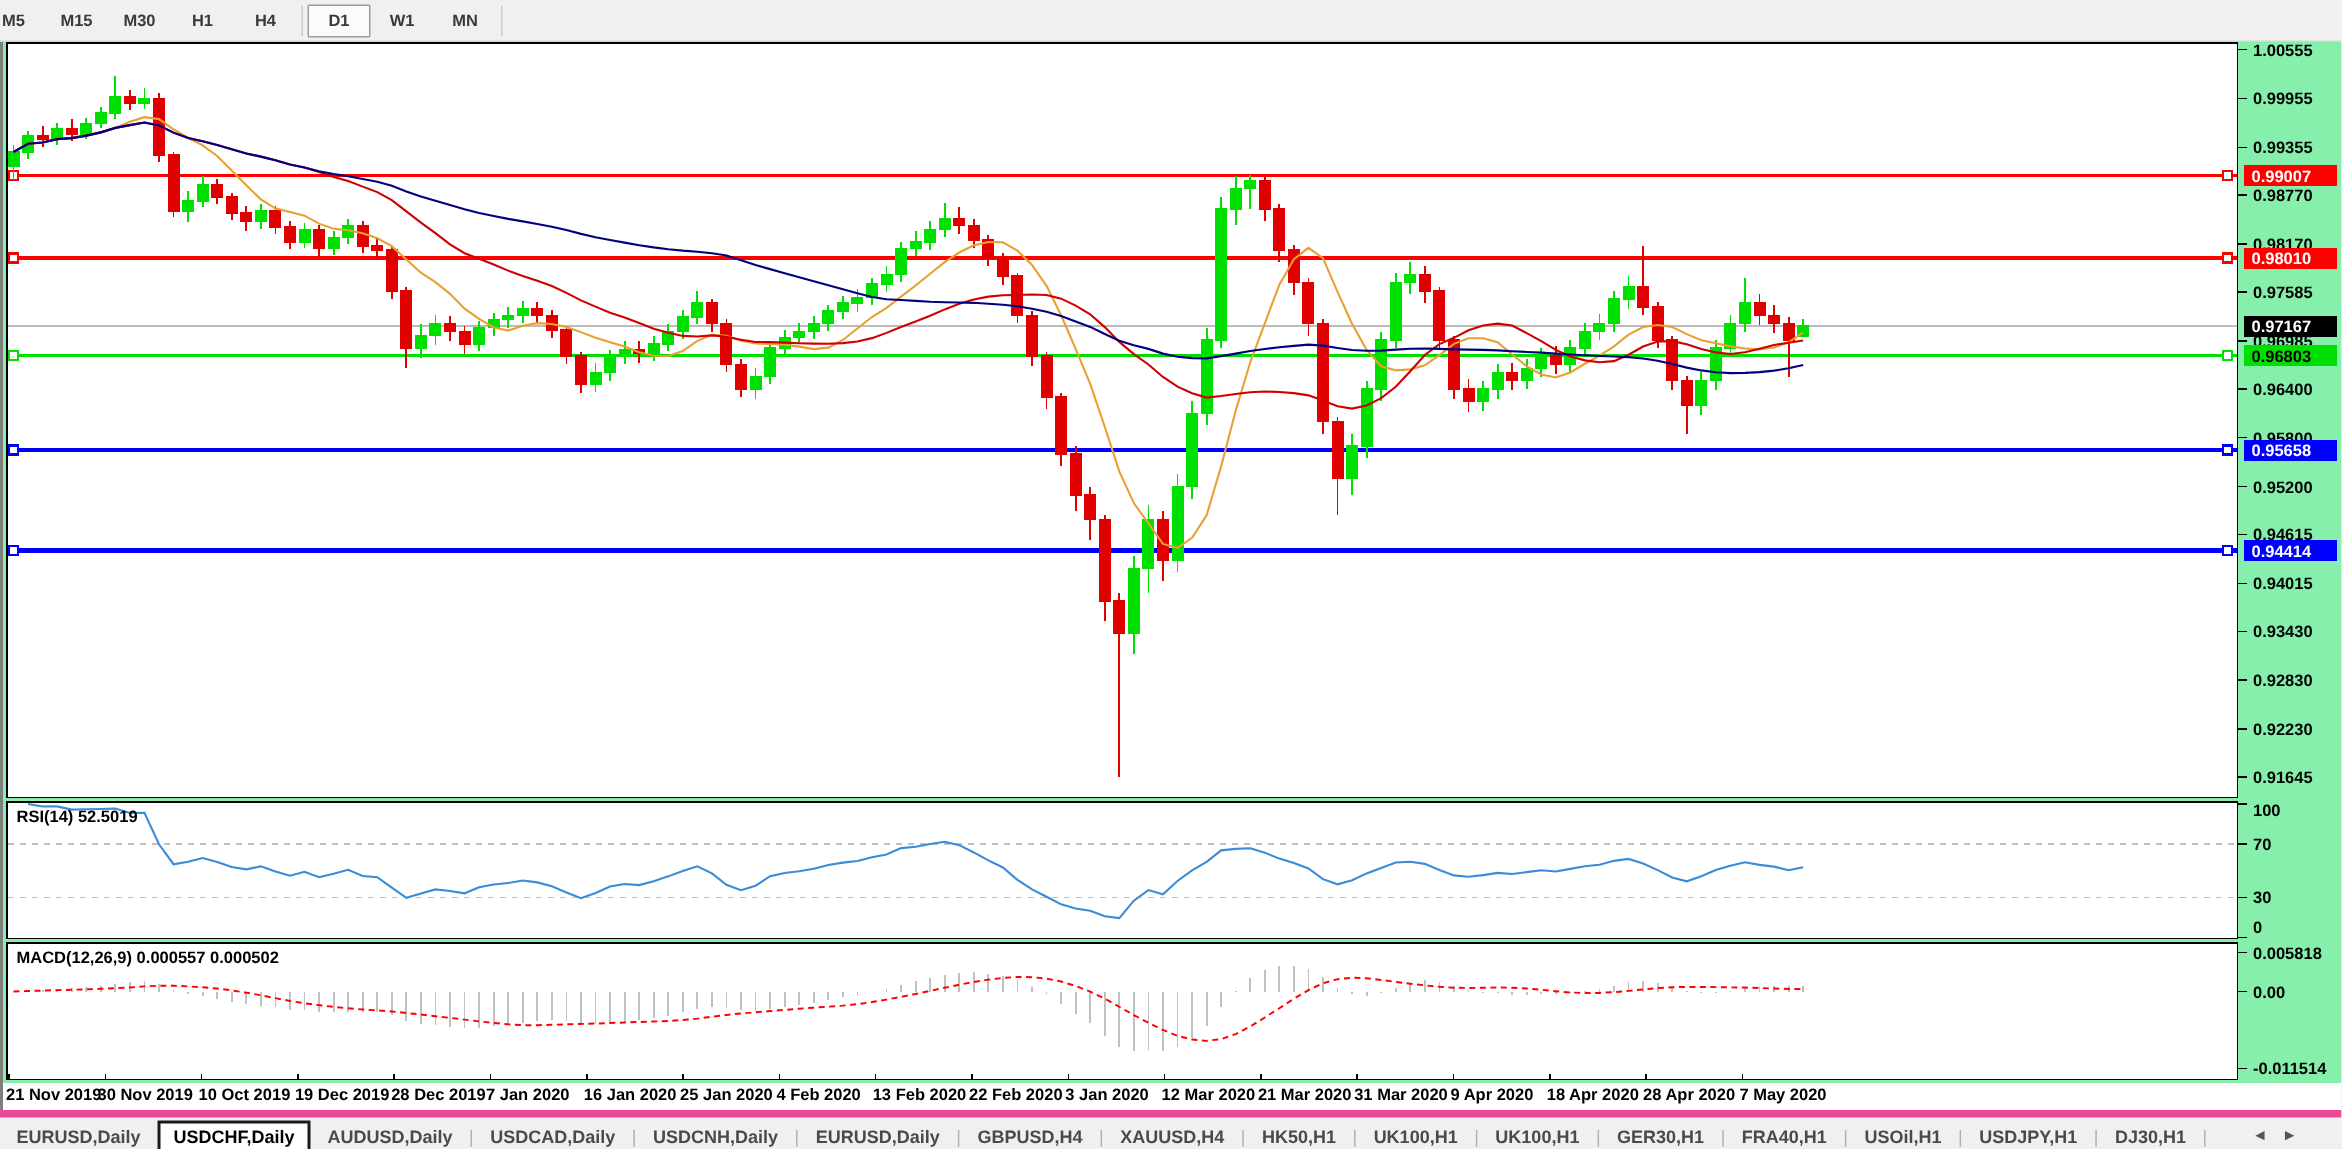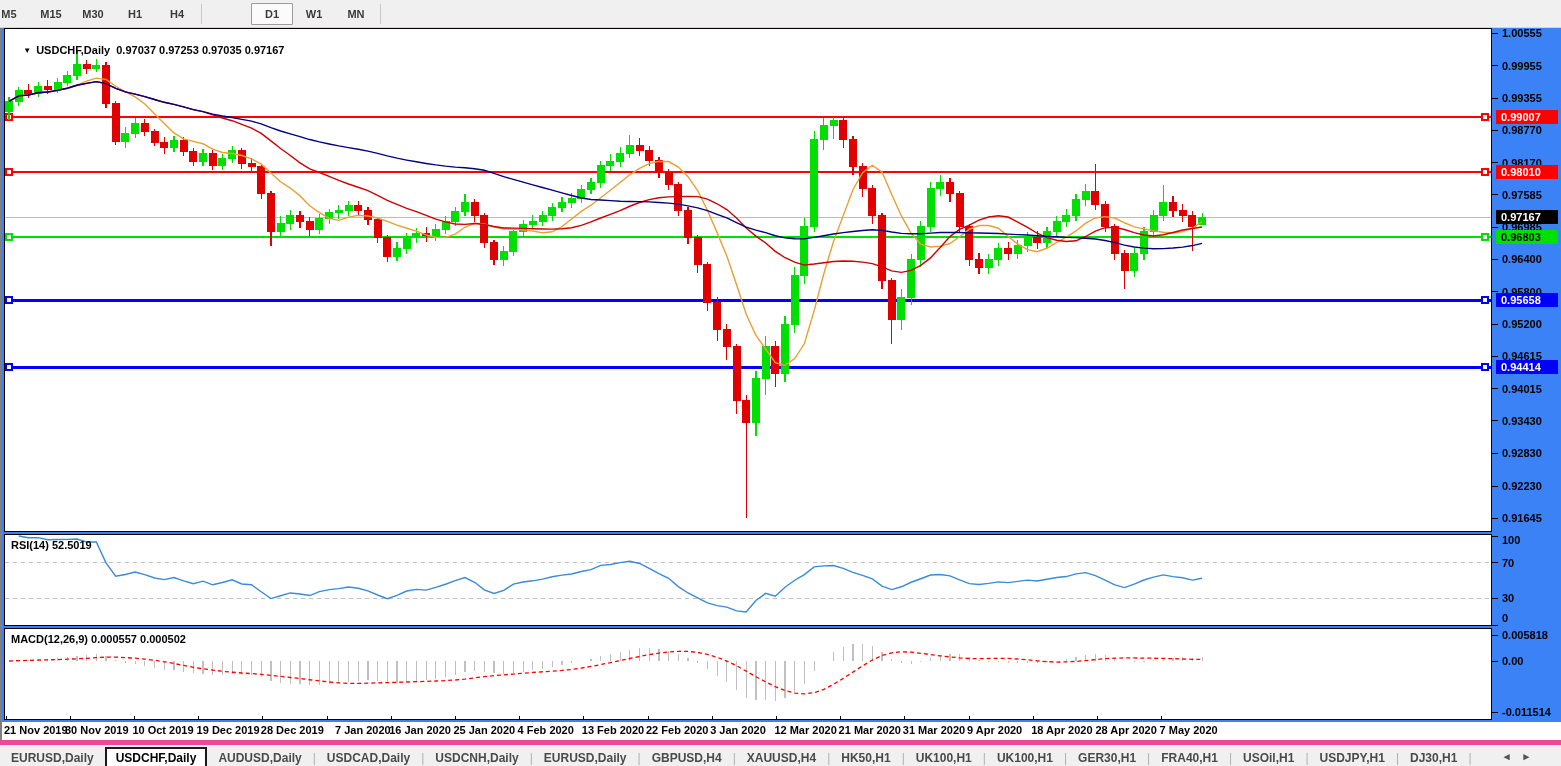--- a/index.html
+++ b/index.html
@@ -1,24 +1,24 @@
 <!DOCTYPE html>
 <html><head>
 <meta charset="utf-8">
 <style>
   html,body{margin:0;padding:0;background:#f0f0f0;width:1561px;height:766px;overflow:hidden;
     font-family:"Liberation Sans",sans-serif;-webkit-font-smoothing:none;}
   
   .toolbar{height:27px;background:#f0f0f0;border-bottom:1px solid #d8d4cc;display:flex;align-items:center;margin-left:-12px;}
   .tf-btn{min-width:24px;text-align:center;font:700 11px "Liberation Sans",sans-serif;color:#3a3a3a;
     padding:5px 9px;cursor:default;white-space:nowrap;}
-  .tf-btn.active{background:#fbfbfb;border:1px solid #9c9c9c;padding:4px 8px;border-radius:1px;margin-left:46px;}
+  .tf-btn.active{background:#fbfbfb;border:1px solid #9c9c9c;padding:4px 8px;border-radius:1px;}
   .tf-sep{width:1px;height:20px;background:#c9c9c9;margin:0 3px;}
   
-  .chart-window{position:relative;width:1561px;height:712px;background:#3b82f6;border-left:2px solid #7f7f7f;box-sizing:border-box;}
+  .chart-window{position:relative;width:1561px;height:712px;background:#86efac;border-left:2px solid #7f7f7f;box-sizing:border-box;}
   .chart-window svg{position:absolute;left:0;shape-rendering:crispEdges;}
   .overlay-label{position:absolute;font:700 11px "Liberation Sans",sans-serif;color:#000;z-index:5;white-space:pre;}
   .dd-tri{font-size:8px;vertical-align:1px;margin-right:5px;}
   #date-axis{position:absolute;top:694px;left:0;width:1561px;height:18px;background:#fff;}
   .date-label{position:absolute;top:2px;font:700 11px "Liberation Sans",sans-serif;color:#000;white-space:nowrap;}
   .axis-text{font:700 11px "Liberation Sans",sans-serif;}
   
   .tabbar{height:26px;background:#f0f0f0;border-top:5px solid #ec4899;display:flex;align-items:center;
     font:700 12px "Liberation Sans",sans-serif;position:relative;}
   .tab{padding:4px 11px 5px 11px;color:#4a4a4a;white-space:nowrap;cursor:default;}
@@ -357,23 +357,20 @@
         <line x1="1200.1" y1="184.73849607182916" x2="1200.1" y2="196.60493827160448" stroke="#00E000" stroke-width="1.2"></line>
         <rect x="1196.6" y="189.41975308641938" width="7" height="7.076318742985819" fill="#00E000" stroke="#00E000"></rect>
       </g>
       <polyline points="7,73.31369248035891 16.7,67.87037037037013 26.4,66.96315001870543 36.099999999999994,64.74046015712662 45.8,64.0600448933784 55.5,62.42704826038134 65.19999999999999,60.24971941638607 74.89999999999999,57.255892255892576 84.6,53.17340067340023 94.3,50.11153198653203 104,51.404320987653165 113.69999999999999,58.276515151514296 123.39999999999999,63.85592031425309 133.1,68.95903479236716 142.79999999999998,75.9673120089783 152.5,85.69725028058353 162.2,95.56327160493817 171.89999999999998,104.88496071829398 181.6,110.87261503928158 191.29999999999998,113.39015151515096 201,115.77160493827095 210.7,121.07884399551033 220.39999999999998,124.48092031425324 230.1,125.50154320987617 239.79999999999998,127.54278900112205 249.49999999999997,130.80878226711496 259.2,136.11602132435434 268.9,144.96141975308603 278.59999999999997,153.80681818181714 288.29999999999995,160.06663860830537 298,167.89141414141412 307.7,177.75743546576876 317.4,184.5615881032552 327.09999999999997,190.34511784511807 336.79999999999995,192.38636363636334 346.5,189.12037037037044 356.2,187.41933221099868 365.9,187.9636644219981 375.59999999999997,190.00491021324396 385.29999999999995,193.4069865319869 395,197.14927048260392 404.7,200.21113916947212 414.4,203.0688832772162 424.09999999999997,206.81116722783383 433.79999999999995,209.1926206509538 443.49999999999994,209.3287037037032 453.2,206.0627104377103 462.9,199.25855780022388 472.59999999999997,195.17606621773214 482.29999999999995,195.85648148148096 491.99999999999994,199.12247474747448 501.7,201.02763748597093 511.4,201.36784511784506 521.0999999999999,201.84413580246917 530.8,203.0688832772162 540.5,204.76992143658796 550.1999999999999,203.74929854096504 559.9,198.64618406285095 569.5999999999999,191.0255331088669 579.3,183.33684062850693 589,177.21310325476995 598.6999999999999,169.79657687991 608.4,162.31200897867532 618.0999999999999,154.48723344556595 627.8,146.7985409652072 637.5,140.33459595959607 647.1999999999999,135.57168911335552 656.9,133.39436026935965 666.5999999999999,133.53044332211024 676.3,139.10984848484844 686,148.63566217732836 695.6999999999999,162.58417508417534 705.4,182.180134680134 715.0999999999999,204.63383838383797 724.8,227.90404040404076 734.5,256.4814814814823 744.1999999999999,286.28367003366975 753.9,307.3765432098767 763.5999999999999,320.9848484848483 773.3,334.59315375982 783,337.31481481481524 792.6999999999999,330.51066217732944 802.4,315.54152637485953 812.0999999999999,282.8815937149274 821.8,245.79896184062886 831.4999999999999,213.47923681257026 841.1999999999999,187.62345679012398 850.9,161.7676767676771 860.5999999999999,144.75729517396192 870.3,137.27272727272728 879.9999999999999,144.0768799102125 889.6999999999999,166.53058361391646 899.4,187.9636644219975 909.0999999999999,205.31425364758678 918.8,216.20089786756495 928.4999999999999,218.92255892255903 938.1999999999999,218.24214365881082 947.9,215.52048260381613 957.5999999999999,208.7163299663303 967.3,201.23176206509504 976.9999999999999,197.48947811447803 986.6999999999999,197.48947811447803 996.4,200.2111391694715 1006.0999999999999,208.37612233445498 1015.8,216.20089786756435 1025.5,221.64421997755315 1035.1999999999998,223.68546576879962 1044.8999999999999,220.2833894500561 1054.6,214.49985970819318 1064.3,209.05653759820382 1074,202.9328002244674 1083.6999999999998,195.10802469135865 1093.3999999999999,190.00491021324396 1103.1,188.64407968574633 1112.8,190.00491021324336 1122.5,194.76781705948392 1132.1999999999998,198.85030864197566 1141.8999999999999,200.89155443322093 1151.6,202.9328002244674 1161.3,204.29363075196446 1171,204.97404601571208 1180.6999999999998,203.61321548821562 1190.3999999999999,200.21113916947272 1200.1,193.63152356902327" fill="none" stroke="#E8A033" stroke-width="1.4" shape-rendering="auto"></polyline>
       <polyline points="7,73.31369248035891 16.7,67.87037037037013 26.4,66.96315001870543 36.099999999999994,64.74046015712662 45.8,64.0600448933784 55.5,62.42704826038134 65.19999999999999,60.24971941638607 74.89999999999999,57.255892255892576 84.6,55.41121087417355 94.3,53.66329966330001 104,55.64763799612317 113.69999999999999,60.43116348671961 123.39999999999999,63.93442976776338 133.1,66.15961199294571 142.79999999999998,68.63243546576871 152.5,71.47657126823775 162.2,74.30629827688595 171.89999999999998,76.42848235440731 181.6,78.90025990903143 191.29999999999998,81.61475869809179 201,83.68192507081406 210.7,86.74055368499764 220.39999999999998,89.98062636951414 230.1,92.70228742450824 239.79999999999998,96.4089305755962 249.49999999999997,100.08965314520657 259.2,105.4033723478158 268.9,112.86849981294452 278.59999999999997,120.46323018545219 288.29999999999995,127.46178718400886 298,134.84915290470778 307.7,140.8368072256954 317.4,144.51752979530755 327.09999999999997,148.2760141093471 336.79999999999995,152.42330714553015 346.5,155.97442680776095 356.2,159.21449949227747 365.9,162.66193682860393 375.59999999999997,167.27580033135658 385.29999999999995,172.2784725562503 395,176.4257655924309 404.7,180.44345572123197 414.4,183.6576078242727 424.09999999999997,187.3383303938849 433.79999999999995,191.09681470792503 443.49999999999994,193.81847576291972 453.2,195.9439634439634 462.9,196.33277216610568 472.59999999999997,195.55515472182236 482.29999999999995,196.46237507348704 491.99999999999994,198.53602159157856 501.7,199.9616535727663 511.4,200.09125648014583 521.0999999999999,200.40230345785892 530.8,200.7911121800006 540.5,201.0503179947609 550.1999999999999,201.12807973918888 559.9,200.7392710170478 569.5999999999999,199.70244775800174 579.3,197.42143658810272 589,193.9221580888241 598.6999999999999,189.9822297044504 608.4,186.3533482977922 618.0999999999999,182.54302282080047 627.8,178.2661268772379 637.5,174.50764256319715 647.1999999999999,171.60453743787133 656.9,169.73825557158915 666.5999999999999,168.88287638287665 676.3,168.62367056811632 686,168.3644647533542 695.6999999999999,168.62367056811632 705.4,171.0861258083477 715.0999999999999,175.75183047405255 724.8,181.53212014323083 734.5,190.08591203035655 744.1999999999999,199.93573299128747 753.9,208.10071615627095 763.5999999999999,214.96967024744808 773.3,223.31609748276327 783,229.74440168884473 792.6999999999999,234.15090053978867 802.4,237.0540056651169 812.0999999999999,236.01718240607084 821.8,234.7211533322651 831.4999999999999,233.50288600288607 841.1999999999999,232.98447437336367 850.9,233.29552135107616 860.5999999999999,234.0731387953607 870.3,235.57653252097458 879.9999999999999,238.94620811287305 889.6999999999999,242.83429533429396 899.4,244.38953022286185 909.0999999999999,242.31588370477215 918.8,237.39097322430638 928.4999999999999,229.87400459622668 938.1999999999999,219.50577200577214 947.9,208.61912778579457 957.5999999999999,201.3613649724752 967.3,197.21407193629398 976.9999999999999,192.15955854844808 986.6999999999999,189.04908877131112 996.4,187.75305969750474 1006.0999999999999,189.0490887713105 1015.8,194.10360215915762 1025.5,199.41732136176506 1035.1999999999998,205.2494521938961 1044.8999999999999,209.65595104483944 1054.6,212.24800919245277 1064.3,213.54403826625975 1074,212.7664208219752 1083.6999999999998,208.48952487841203 1093.3999999999999,203.04620276842383 1103.1,199.67652717652655 1112.8,199.41732136176626 1122.5,201.49096787985656 1132.1999999999998,204.60143765699354 1141.8999999999999,206.93428998984595 1151.6,207.9711132488908 1161.3,206.8046870824646 1171,204.47183474961216 1180.6999999999998,202.009379509379 1190.3999999999999,200.45414462081172 1200.1,198.98444765111537" fill="none" stroke="#D00000" stroke-width="1.4" shape-rendering="auto"></polyline>
       <polyline points="7,73.31369248035891 16.7,67.87037037037013 26.4,66.96315001870543 36.099999999999994,64.74046015712662 45.8,64.0600448933784 55.5,62.42704826038134 65.19999999999999,60.24971941638607 74.89999999999999,57.255892255892576 84.6,55.41121087417355 94.3,53.66329966330001 104,55.64763799612317 113.69999999999999,60.43116348671961 123.39999999999999,63.93442976776338 133.1,66.15961199294571 142.79999999999998,68.63243546576871 152.5,71.47657126823775 162.2,74.30629827688595 171.89999999999998,76.42848235440731 181.6,78.90025990903143 191.29999999999998,81.61475869809179 201,83.68192507081406 210.7,86.13024181206 220.39999999999998,88.05799541306702 230.1,89.4848952487841 239.79999999999998,91.34197530864165 249.49999999999997,93.16088232754821 259.2,95.8530781061639 268.9,99.71380471380401 278.59999999999997,103.02672317040062 288.29999999999995,105.84661429105772 298,108.66016798812377 307.7,111.5530303030292 317.4,113.94066931945564 327.09999999999997,116.0277612728586 336.79999999999995,117.91782908449491 346.5,119.58193041526327 356.2,121.27377377377356 365.9,123.13441431862427 375.59999999999997,125.3462689573792 385.29999999999995,127.92382154882013 395,130.176493936655 404.7,132.06269039602302 414.4,133.7598856784895 424.09999999999997,135.44179165391196 433.79999999999995,136.90379099638298 443.49999999999994,138.12472551602963 453.2,139.08523771998924 462.9,139.81294425738903 472.59999999999997,140.7886690029548 482.29999999999995,142.26969696969684 491.99999999999994,145.42682379349046 501.7,148.63838383838433 511.4,151.41447811447867 521.0999999999999,154.1905723905712 530.8,156.8251402918078 540.5,159.49236812570163 550.1999999999999,162.13782267115732 559.9,164.89214365881108 569.5999999999999,167.4831649831653 579.3,169.95443322109998 589,171.54388327721645 598.6999999999999,172.03378226711624 608.4,172.57811447811446 618.0999999999999,173.17687991021353 627.8,173.4708193041529 637.5,173.63411896745242 647.1999999999999,173.88451178451186 656.9,174.5159371492706 666.5999999999999,175.1691358024693 676.3,176.14893378226705 686,177.83636363636376 695.6999999999999,179.81773288439862 705.4,182.70269360269222 715.0999999999999,186.295286195286 724.8,189.9423120089782 734.5,194.62356902356902 744.1999999999999,199.1959595959581 753.9,202.13535353535318 763.5999999999999,204.58484848484787 773.3,207.7419753086409 783,209.81043771043747 792.6999999999999,210.7358024691356 802.4,210.89910213243573 812.0999999999999,209.4294051627388 821.8,207.74197530864208 831.4999999999999,206.03277216610542 841.1999999999999,204.61750841750813 850.9,203.55061728394986 860.5999999999999,202.57081930415333 870.3,201.7543209876551 879.9999999999999,202.4075196408538 889.6999999999999,204.04051627385024 899.4,205.32514029180768 909.0999999999999,205.79326599326689 918.8,205.73883277216663 928.4999999999999,205.08563411896915 938.1999999999999,204.51952861952913 947.9,204.35622895622961 957.5999999999999,204.57396184062938 967.3,204.90056116722843 976.9999999999999,205.06386083052917 986.6999999999999,205.22716049382808 996.4,205.55375982042713 1006.0999999999999,206.13075196408562 1015.8,206.62065095398358 1025.5,207.05611672278252 1035.1999999999998,207.76374859708085 1044.8999999999999,208.36251402918052 1054.6,208.81975308642004 1064.3,209.34231200897827 1074,209.66891133557672 1083.6999999999998,210.18058361391587 1093.3999999999999,211.05151515151434 1103.1,212.52121212121187 1112.8,214.6767676767666 1122.5,217.07182940516222 1132.1999999999998,218.9443322109972 1141.8999999999999,220.14186307519472 1151.6,220.77328843995346 1161.3,220.60998877665392 1171,220.06565656565573 1180.6999999999998,219.08585858585735 1190.3999999999999,217.5617283950614 1200.1,215.3114590347914" fill="none" stroke="#000080" stroke-width="1.4" shape-rendering="auto"></polyline>
       <rect x="1494" y="182.41975308641938" width="62" height="14" fill="#000000"></rect>
       <text x="1499" y="193.41975308641938" fill="#ffffff" class="axis-text">0.97167</text>
     </svg>
 
-  <div class="overlay-label" style="top:4px;left:9px">
-    <span class="dd-tri">▼</span><span>USDCHF,Daily</span>  <span>0.97037 0.97253 0.97035 0.97167</span>
-  </div>
 
   <svg id="rsi-svg" style="top:506px" width="1561" height="94">
       <rect x="2.5" y="0.5" width="1487" height="91" fill="#fff" stroke="#000" stroke-width="1"></rect>
       <line x1="3" y1="28.7" x2="1489" y2="28.7" stroke="#c0c0c0" stroke-width="1" stroke-dasharray="4 4"></line>
       <line x1="3" y1="64.30000000000001" x2="1489" y2="64.30000000000001" stroke="#c0c0c0" stroke-width="1" stroke-dasharray="4 4"></line>
       <line x1="1490" y1="2" x2="1496" y2="2" stroke="#000"></line>
       <text x="1500" y="10" fill="#000" class="axis-text">100</text>
       <line x1="1490" y1="28.7" x2="1496" y2="28.7" stroke="#000"></line>
       <text x="1500" y="32.7" fill="#000" class="axis-text">70</text>
       <line x1="1490" y1="64.30000000000001" x2="1496" y2="64.30000000000001" stroke="#000"></line>
@@ -540,21 +537,21 @@
       <line x1="1159.6000000000001" y1="88" x2="1159.6000000000001" y2="92" stroke="#000"></line>
     </svg>
   <div class="overlay-label" style="top:605px;left:9px">MACD(12,26,9) 0.000557 0.000502</div>
 
   <div id="date-axis">
       <div class="date-label" style="left: 2px;">21 Nov 2019</div>
       <div class="date-label" style="left: 63px;">30 Nov 2019</div>
       <div class="date-label" style="left: 130.4px;">10 Oct 2019</div>
       <div class="date-label" style="left: 194.6px;">19 Dec 2019</div>
       <div class="date-label" style="left: 258.8px;">28 Dec 2019</div>
-      <div class="date-label" style="left: 333px;">7 Jan 2020</div>
+      <div class="date-label" style="left: 322px;">7 Jan 2020</div>
       <div class="date-label" style="left: 387.2px;">16 Jan 2020</div>
       <div class="date-label" style="left: 451.4px;">25 Jan 2020</div>
       <div class="date-label" style="left: 515.6px;">4 Feb 2020</div>
       <div class="date-label" style="left: 579.8px;">13 Feb 2020</div>
       <div class="date-label" style="left: 644px;">22 Feb 2020</div>
       <div class="date-label" style="left: 708.2px;">3 Jan 2020</div>
       <div class="date-label" style="left: 772.4px;">12 Mar 2020</div>
       <div class="date-label" style="left: 836.6px;">21 Mar 2020</div>
       <div class="date-label" style="left: 900.8px;">31 Mar 2020</div>
       <div class="date-label" style="left: 965px;">9 Apr 2020</div>

